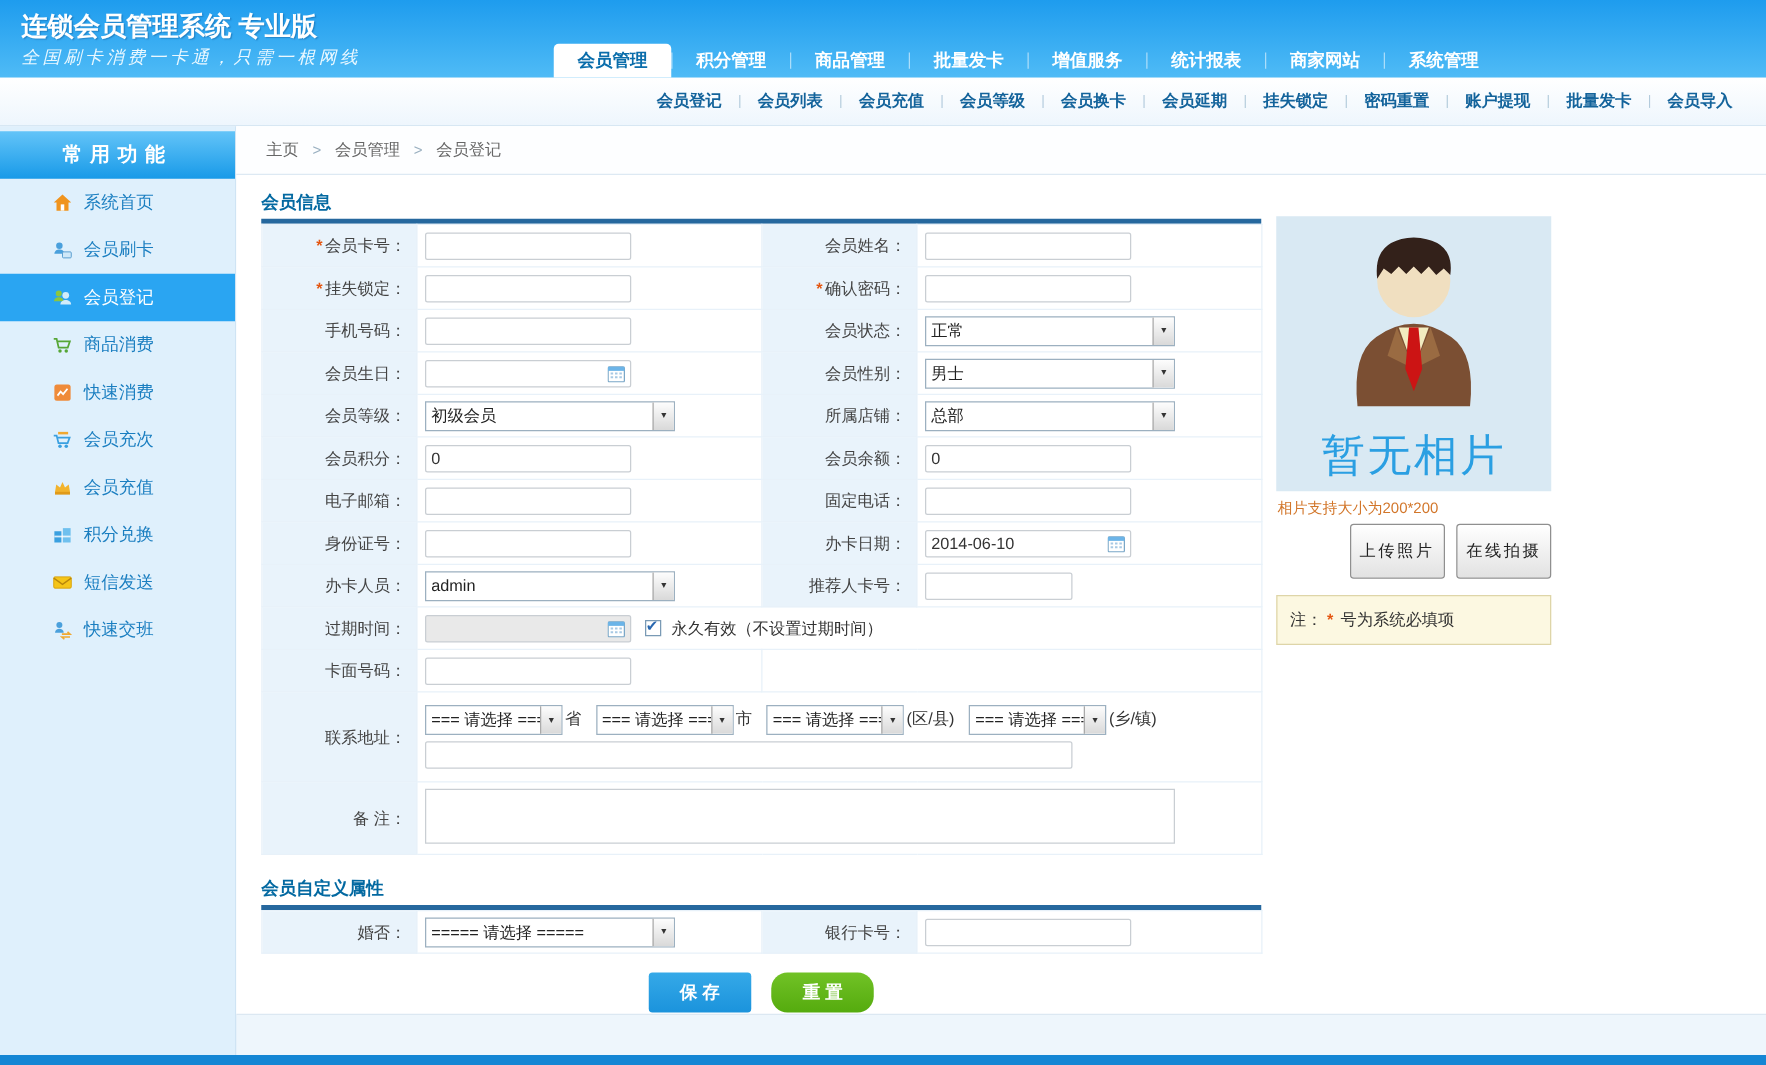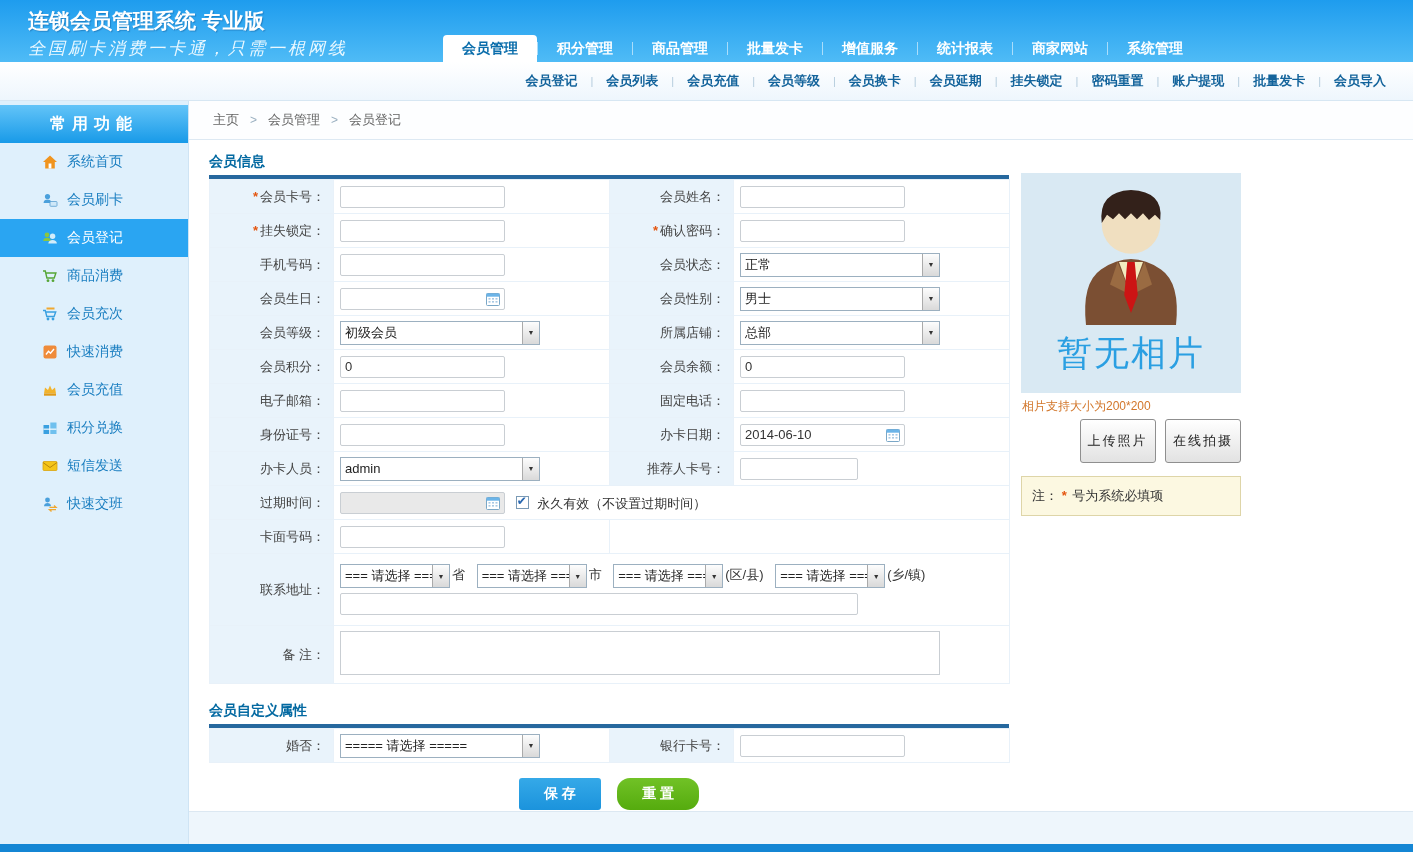--- a/index.html
+++ b/index.html
@@ -1,23 +1,23 @@
 <!DOCTYPE html>
 <html><head>
 <meta charset="utf-8">
 <style>
   * { margin:0; padding:0; box-sizing:border-box; }
   html,body { width:1413px; height:852px; overflow:hidden;
     font-family:"Liberation Sans","DejaVu Sans",sans-serif; background:#eef6fc; }
 
   
   .header { height:62px; background:linear-gradient(180deg,#1e9cee 0%,#4fbbf6 100%); position:relative; }
-  .logo { position:absolute; left:28px; top:7px; }
+  .logo { position:absolute; left:17px; top:7px; }
   .logo-title { font-size:21px; font-weight:bold; color:#fff; text-shadow:1px 1px 1px rgba(0,60,120,.35); }
-  .logo-sub { font-size:17px; color:#eaf8ff; font-style:italic; letter-spacing:3px;
+  .logo-sub { font-size:14px; color:#eaf8ff; font-style:italic; letter-spacing:3px;
     font-family:"DejaVu Serif",serif; margin-top:2px; }
   .tabs { position:absolute; left:443px; bottom:0; display:flex; align-items:flex-end; }
   .tab { height:27px; line-height:27px; padding:0 19px; color:#fff; font-size:14px; font-weight:bold; cursor:pointer; white-space:nowrap; }
   .tab.active { background:#fff; color:#0a6dab; border-radius:4px 4px 0 0; }
   .tab-sep { width:1px; height:13px; background:rgba(255,255,255,.55); margin-bottom:7px; }
 
   .subnav { height:39px; background:linear-gradient(#ffffff,#eef6fd); border-bottom:1px solid #d7e7f3;
     display:flex; justify-content:flex-end; align-items:center; padding-right:14px; }
   .subnav-item { padding:0 13px; font-size:13px; font-weight:bold; color:#13639b; cursor:pointer; white-space:nowrap; }
   .subnav-sep { color:#b3cbdc; font-size:11px; }
@@ -78,21 +78,21 @@
 
   .actions { width:800px; text-align:center; margin:15px 0 10px; }
   .btn { border:none; border-radius:3px; color:#fff; font-size:14px; font-weight:bold;
     padding:7px 25px; margin:0 6px; cursor:pointer; font-family:inherit; }
   .btn-save { background:linear-gradient(#35a9e8,#1b93dc); }
   .btn-reset { background:linear-gradient(#71c226,#55ab0e);border-radius:13px; }
 
   
   .photo-col { width:222px; margin-left:12px; padding-top:33px; flex-shrink:0; }
   .photo-box { width:220px; height:220px; background:#d9e9f3; display:flex; flex-direction:column; align-items:center; }
-  .nophoto { font-size:35px; color:#2a9fe2; letter-spacing:2px; line-height:1; margin-top:2px; }
+  .nophoto { font-size:35px; color:#2a9fe2; letter-spacing:2px; line-height:1; margin-top:14px; }
   .photo-hint { font-size:12px; color:#d2762a; margin:5px 0 4px 1px; }
   .photo-btns { text-align:right; width:220px; }
   .pbtn { border:1px solid #8f8f8f; border-radius:3px; background:linear-gradient(#ffffff,#e2e2e2);
     padding:12px 7px; font-size:13px; letter-spacing:2px; color:#222; margin-left:5px; cursor:pointer; font-family:inherit; }
   .note-box { margin-top:13px; background:#fcf8e1; border:1px solid #ded5a8; padding:10px; font-size:13px; color:#333; width:220px; }
 
   .footer { height:8px; background:#1486d4; }
 </style>
 </head>
 <body>
@@ -190,37 +190,37 @@
             <circle cx="6" cy="12.7" r="1.4" fill="#56a636"></circle>
             <circle cx="11" cy="12.7" r="1.4" fill="#56a636"></circle>
           </svg>
       </span>
       <span>商品消费</span>
     </div>
 
     <div class="side-item">
       <span class="icon">
         <svg width="16" height="16" viewBox="0 0 16 16">
+            <rect x="1.5" y="1.5" width="13" height="13" rx="2" fill="#ef8b3a"></rect>
+            <path d="M4 10.5l2.5-3.2 2 2L12 5" stroke="#fff" stroke-width="1.4" fill="none"></path>
+          </svg>
+      </span>
+      <span>快速消费</span>
+    </div>
+
+    <div class="side-item">
+      <span class="icon">
+        <svg width="16" height="16" viewBox="0 0 16 16">
             <rect x="4.5" y="1.5" width="8" height="2" fill="#f0a830"></rect>
             <path d="M1 4.5h2.3l1.5 6h7.3l1.6-4.5H4.3" fill="none" stroke="#3aa0e0" stroke-width="1.4"></path>
             <circle cx="6" cy="13" r="1.4" fill="#3aa0e0"></circle>
             <circle cx="11" cy="13" r="1.4" fill="#3aa0e0"></circle>
           </svg>
       </span>
       <span>会员充次</span>
-    </div>
-
-    <div class="side-item">
-      <span class="icon">
-        <svg width="16" height="16" viewBox="0 0 16 16">
-            <rect x="1.5" y="1.5" width="13" height="13" rx="2" fill="#ef8b3a"></rect>
-            <path d="M4 10.5l2.5-3.2 2 2L12 5" stroke="#fff" stroke-width="1.4" fill="none"></path>
-          </svg>
-      </span>
-      <span>快速消费</span>
     </div>
 
     <div class="side-item">
       <span class="icon">
         <svg width="16" height="16" viewBox="0 0 16 16">
             <path d="M2 11.5l1-6 3 2.5L8 3.5l2 4.5 3-2.5 1 6z" fill="#f2b32c"></path>
             <rect x="2" y="11.5" width="12" height="2.2" fill="#e09a18"></rect>
           </svg>
       </span>
       <span>会员充值</span>

